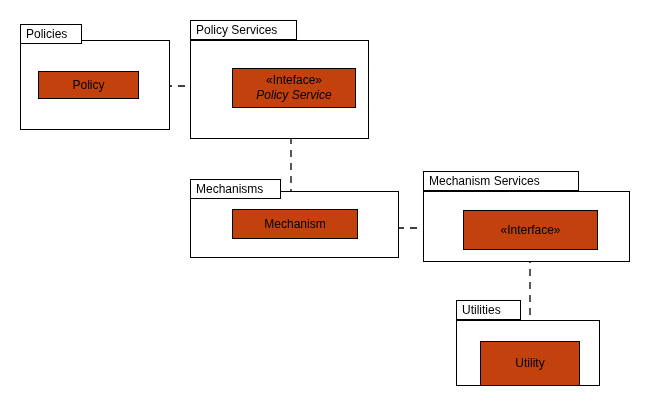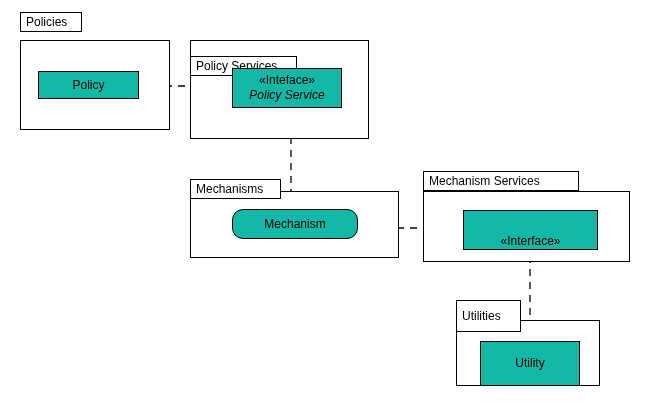--- a/index.html
+++ b/index.html
@@ -47,21 +47,21 @@
     position: absolute;
     box-sizing: border-box;
     border: 1px solid #000000;
     background: #ffffff;
     z-index: 2;
   }
   .node {
     position: absolute;
     box-sizing: border-box;
     border: 1px solid #000000;
-    background: #14b8a6;
+    background: #c2410c;
     display: flex;
     flex-direction: column;
     align-items: center;
     justify-content: center;
     font-size: 12px;
     color: #000000;
     z-index: 4;
     white-space: nowrap;
   }
   .node .stereotype {
@@ -96,57 +96,57 @@
         <polyline points="450,235 463,228 450,221" fill="none" stroke="#000000" stroke-width="1.3" stroke-linecap="butt" stroke-linejoin="miter"></polyline>
       </g>
       <g>
         <line x1="530" y1="341" x2="530" y2="261" stroke="#000000" stroke-width="1.3" stroke-dasharray="7,6"></line>
         <polygon points="530,250 537,261 523,261" fill="#ffffff" stroke="#000000" stroke-width="1.3" stroke-linejoin="miter"></polygon>
       </g>
     </svg>
 
   <div class="pkg">
     <div class="pkg-body" style="left: 20px; top: 40px; width: 150px; height: 90px;"></div>
-    <div class="pkg-tab" style="left: 20px; top: 12px; width: 62px; height: 20px;">Policies</div>
+    <div class="pkg-tab" style="left: 20px; top: 24px; width: 62px; height: 20px;">Policies</div>
   </div>
 
   <div class="pkg">
     <div class="pkg-body" style="left: 190px; top: 40px; width: 179px; height: 99px;"></div>
-    <div class="pkg-tab" style="left: 190px; top: 20px; width: 107px; height: 20px; margin-top: 36px;">Policy Services</div>
+    <div class="pkg-tab" style="left: 190px; top: 20px; width: 107px; height: 20px;">Policy Services</div>
   </div>
 
   <div class="pkg">
     <div class="pkg-body" style="left: 190px; top: 191px; width: 209px; height: 67px;"></div>
     <div class="pkg-tab" style="left: 190px; top: 179px; width: 91px; height: 20px;">Mechanisms</div>
   </div>
 
   <div class="pkg">
     <div class="pkg-body" style="left: 423px; top: 191px; width: 207px; height: 71px;"></div>
     <div class="pkg-tab" style="left: 423px; top: 171px; width: 156px; height: 20px;">Mechanism Services</div>
   </div>
 
   <div class="pkg">
     <div class="pkg-body" style="left: 456px; top: 320px; width: 144px; height: 66px;"></div>
-    <div class="pkg-tab" style="left: 456px; top: 300px; width: 65px; height: 32px;">Utilities</div>
+    <div class="pkg-tab" style="left: 456px; top: 300px; width: 65px; height: 20px;">Utilities</div>
   </div>
 
   <div class="node" style="left: 38px; top: 71px; width: 101px; height: 28px;">
     <span class="cname">Policy</span>
   </div>
 
-  <div class="node" style="left: 232px; top: 68px; width: 110px; height: 40px; text-align: right;">
+  <div class="node" style="left: 232px; top: 68px; width: 124px; height: 40px; text-align: right;">
     <span class="stereotype">«Inteface»</span>
     <span class="iname">Policy Service</span>
   </div>
 
-  <div class="node" style="left: 232px; top: 209px; width: 126px; height: 30px; border-radius: 11px;">
+  <div class="node" style="left: 232px; top: 209px; width: 126px; height: 30px;">
     <span class="cname">Mechanism</span>
   </div>
 
-  <div class="node" style="left: 463px; top: 210px; width: 135px; height: 40px; justify-content: flex-end;">
+  <div class="node" style="left: 463px; top: 210px; width: 135px; height: 40px;">
     <span class="stereotype">«Interface»</span>
   </div>
 
   <div class="node" style="left: 480px; top: 341px; width: 100px; height: 45px;">
     <span class="cname">Utility</span>
   </div>
 
 </div>
 
 </body></html>

